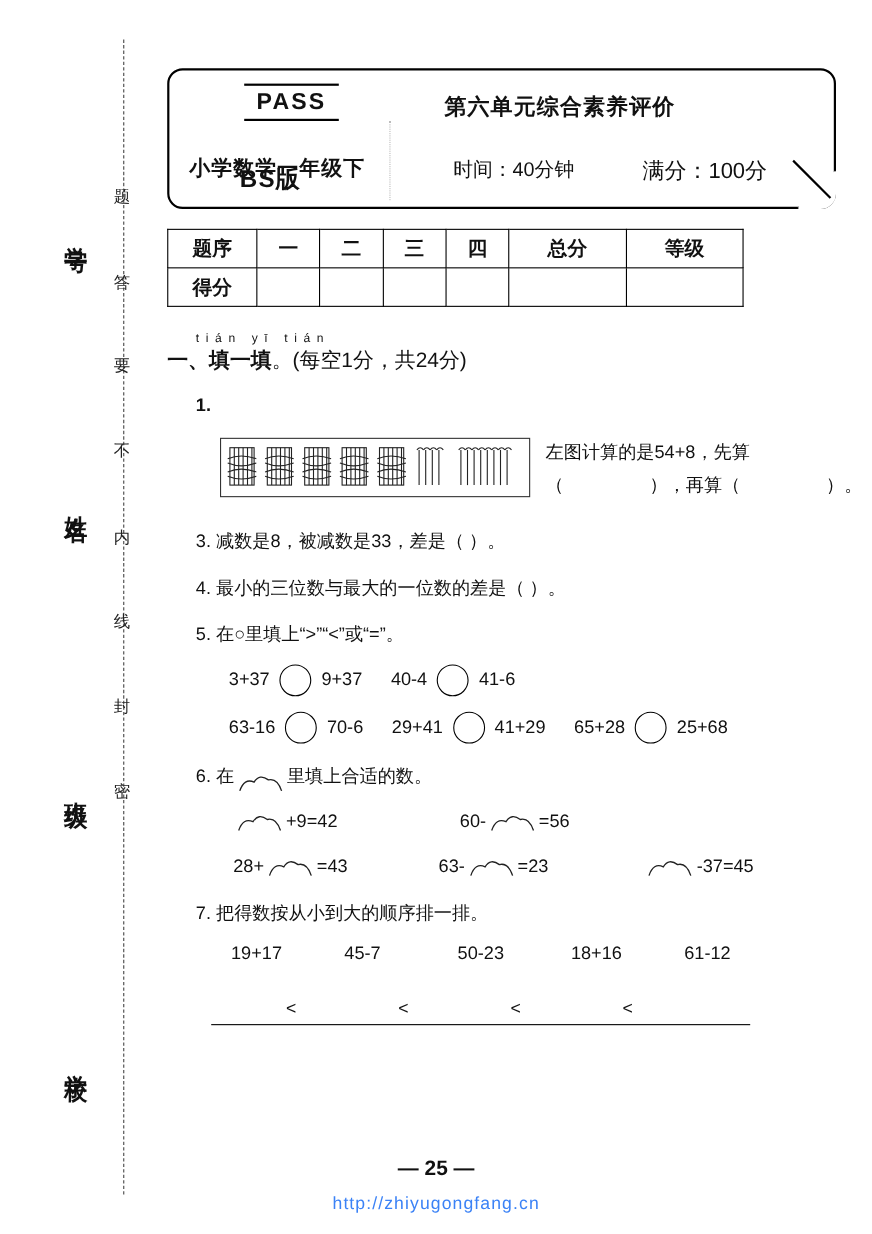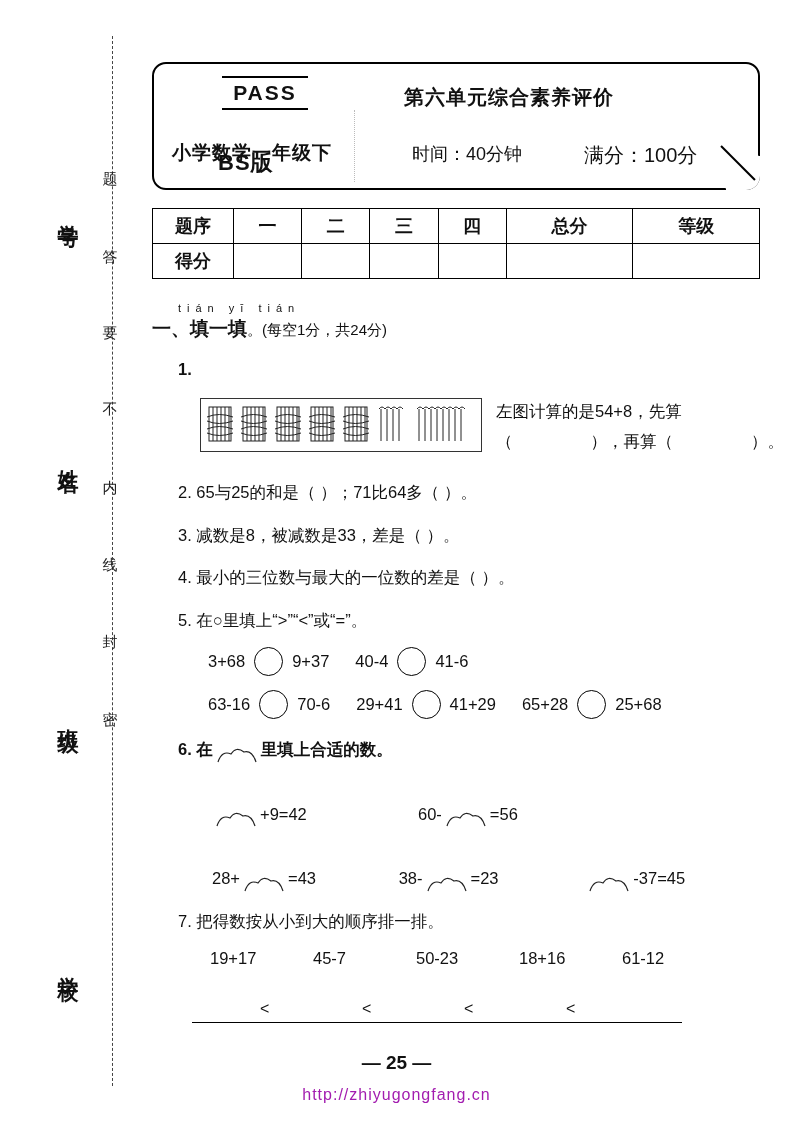--- a/index.html
+++ b/index.html
@@ -149,21 +149,21 @@
     top: 46px;
     height: 72px;
     border-left: 1px dotted #bbb;
   }
 
   
   .score-table {
     position: absolute;
     left: 152px;
     top: 208px;
-    width: 608px;
+    width: 524px;
     border-collapse: collapse;
     font-family: "Liberation Sans", sans-serif;
   }
   .score-table td {
     border: 1px solid #000;
     height: 32px;
     text-align: center;
     font-size: 18px;
     font-weight: bold;
   }
@@ -185,21 +185,21 @@
     margin-left: 26px;
     color: #111;
   }
   .section-title {
     font-size: 19px;
     font-weight: bold;
     font-family: "Liberation Sans", sans-serif;
     margin-top: -2px;
   }
   .section-title .small {
-    font-size: 15px;
+    font-size: 19px;
     font-weight: normal;
   }
   .q {
     font-family: "Liberation Sans", sans-serif;
     font-size: 16.5px;
     margin-top: 18px;
     margin-left: 26px;
   }
   .q .num { font-weight: bold; }
 
@@ -240,21 +240,21 @@
 
   
   .q6row {
     margin-top: 16px;
     margin-left: 60px;
     font-family: "Liberation Sans", sans-serif;
     font-size: 16.5px;
     display: flex;
     align-items: flex-end;
   }
-  .q6cell { width: 206px; display: flex; align-items: flex-end; margin-top: 24px; }
+  .q6cell { width: 206px; display: flex; align-items: center; }
   .cloud {
     display: inline-block;
     width: 44px;
     height: 16px;
     position: relative;
     margin: 0 2px;
   }
   .cloud svg { position: absolute; left: 0; bottom: -2px; }
 
   
@@ -296,21 +296,21 @@
     font-weight: bold;
     font-size: 19px;
   }
   .watermark {
     position: absolute;
     left: 0; right: 0;
     top: 1086px;
     text-align: center;
     font-family: "Liberation Sans", sans-serif;
     font-size: 16px;
-    color: #a21caf;
+    color: #3b82f6;
     letter-spacing: 1px;
   }
 </style>
 </head>
 <body>
 
 <div class="left-strip">
   <div class="dash-line" style="top:36px;height:1050px;"></div>
 
   <div class="vert-label" style="left:54px; top:208px;">学号：</div>
@@ -465,31 +465,30 @@
       </svg>
     </div>
     <div class="q1text">
       <div>左图计算的是54+8，先算</div>
       <div>
         <span>（</span><span style="display:inline-block;width:78px;"></span><span>），再算（</span><span style="display:inline-block;width:78px;"></span><span>）。</span>
       </div>
     </div>
   </div>
 
-  <div class="q">2. 65与25的和是（      ）；71比64多（      ）。</div>
 
   <div class="q">3. 减数是8，被减数是33，差是（      ）。</div>
 
   <div class="q">4. 最小的三位数与最大的一位数的差是（      ）。</div>
 
   <div class="q">5. 在○里填上“&gt;”“&lt;”或“=”。</div>
 
   <div class="cmp-row">
     <div class="cmp-item">
-      <span>3+68</span>
+      <span>3+37</span>
       <span class="circle"></span>
       <span>9+37</span>
     </div>
     <div class="cmp-item">
       <span>40-4</span>
       <span class="circle"></span>
       <span>41-6</span>
     </div>
   </div>
 
@@ -504,21 +503,21 @@
       <span class="circle"></span>
       <span>41+29</span>
     </div>
     <div class="cmp-item">
       <span>65+28</span>
       <span class="circle"></span>
       <span>25+68</span>
     </div>
   </div>
 
-  <div class="q" style="display:flex;align-items:flex-end;font-weight:bold;">
+  <div class="q" style="display:flex;align-items:flex-end;">
     <span>6. 在</span>
     <span class="cloud">
       <svg width="44" height="18" viewBox="0 0 44 18">
           <path d="M3 16 q4 -12 13 -8 q5 -8 13 -2 q8 -2 12 10" fill="none" stroke="#222" stroke-width="1.2"></path>
         </svg>
     </span>
     <span>里填上合适的数。</span>
   </div>
 
   <div class="q6row">
@@ -546,21 +545,21 @@
     <div class="q6cell">
       <span>28+</span>
       <span class="cloud">
           <svg width="44" height="18" viewBox="0 0 44 18">
             <path d="M3 16 q4 -12 13 -8 q5 -8 13 -2 q8 -2 12 10" fill="none" stroke="#222" stroke-width="1.2"></path>
           </svg>
         </span>
       <span>=43</span>
     </div>
     <div class="q6cell">
-      <span>38-</span>
+      <span>63-</span>
       <span class="cloud">
           <svg width="44" height="18" viewBox="0 0 44 18">
             <path d="M3 16 q4 -12 13 -8 q5 -8 13 -2 q8 -2 12 10" fill="none" stroke="#222" stroke-width="1.2"></path>
           </svg>
         </span>
       <span>=23</span>
     </div>
     <div class="q6cell">
       <span></span>
       <span class="cloud">

